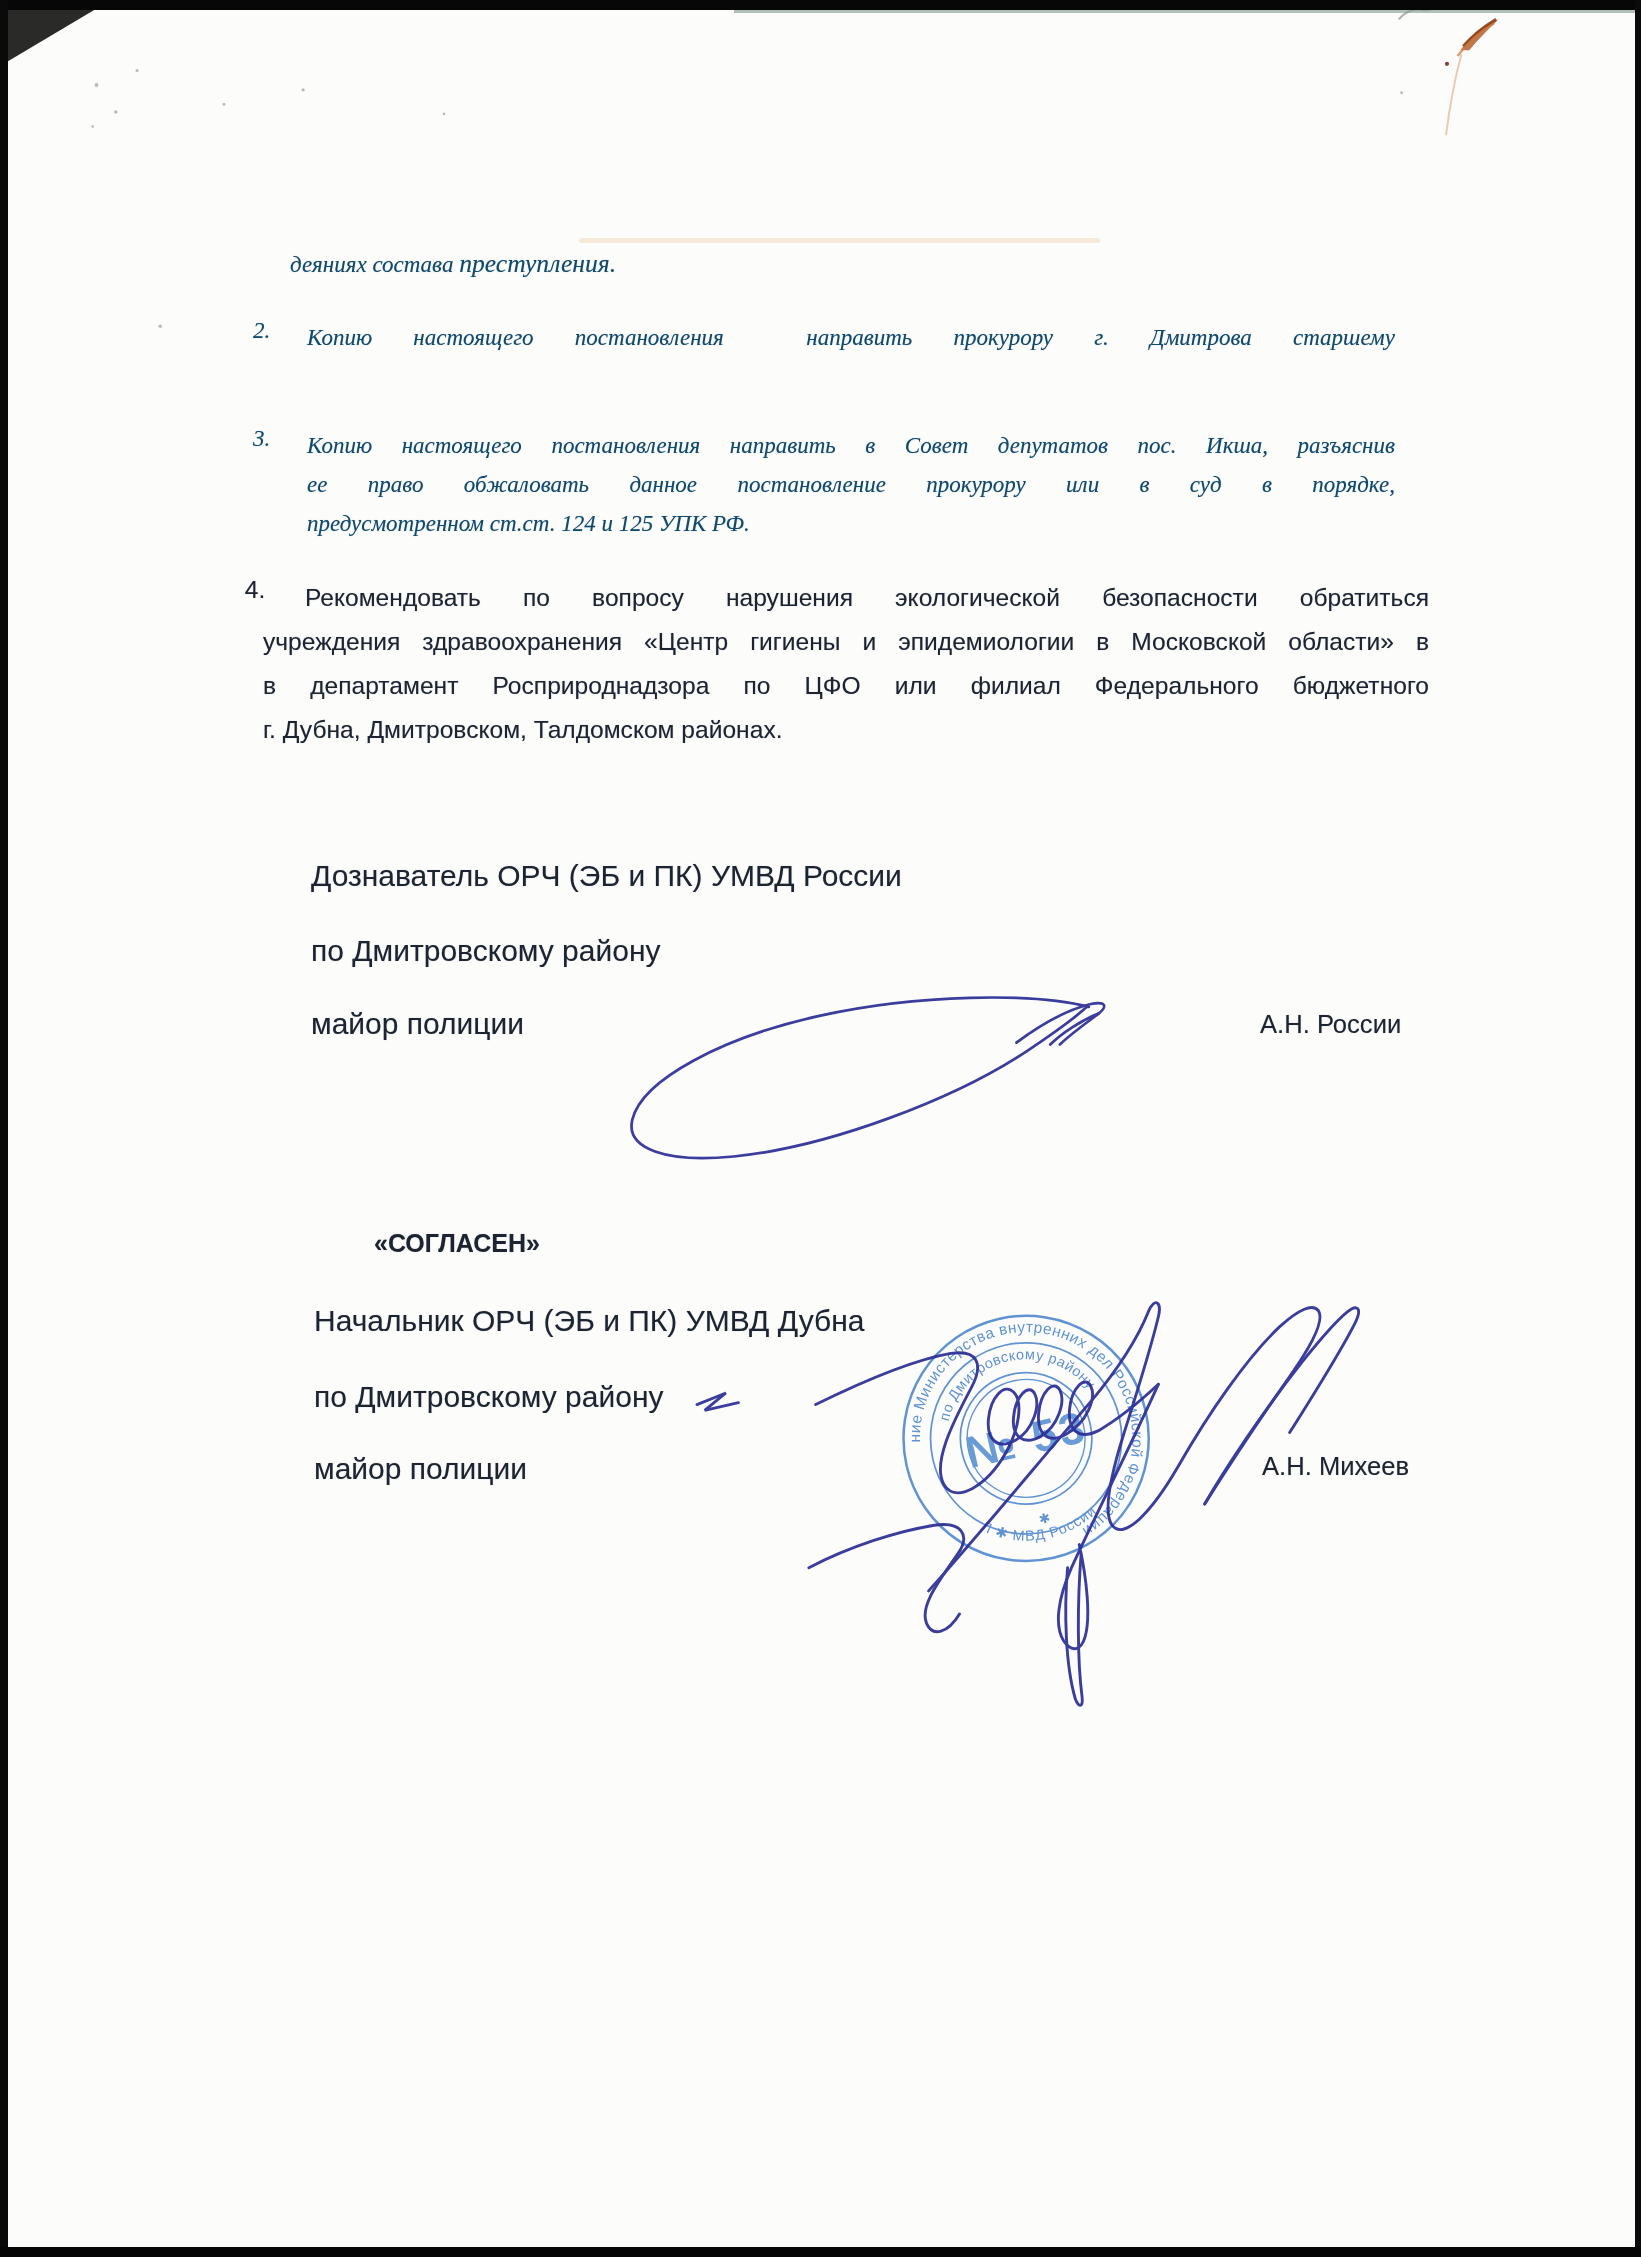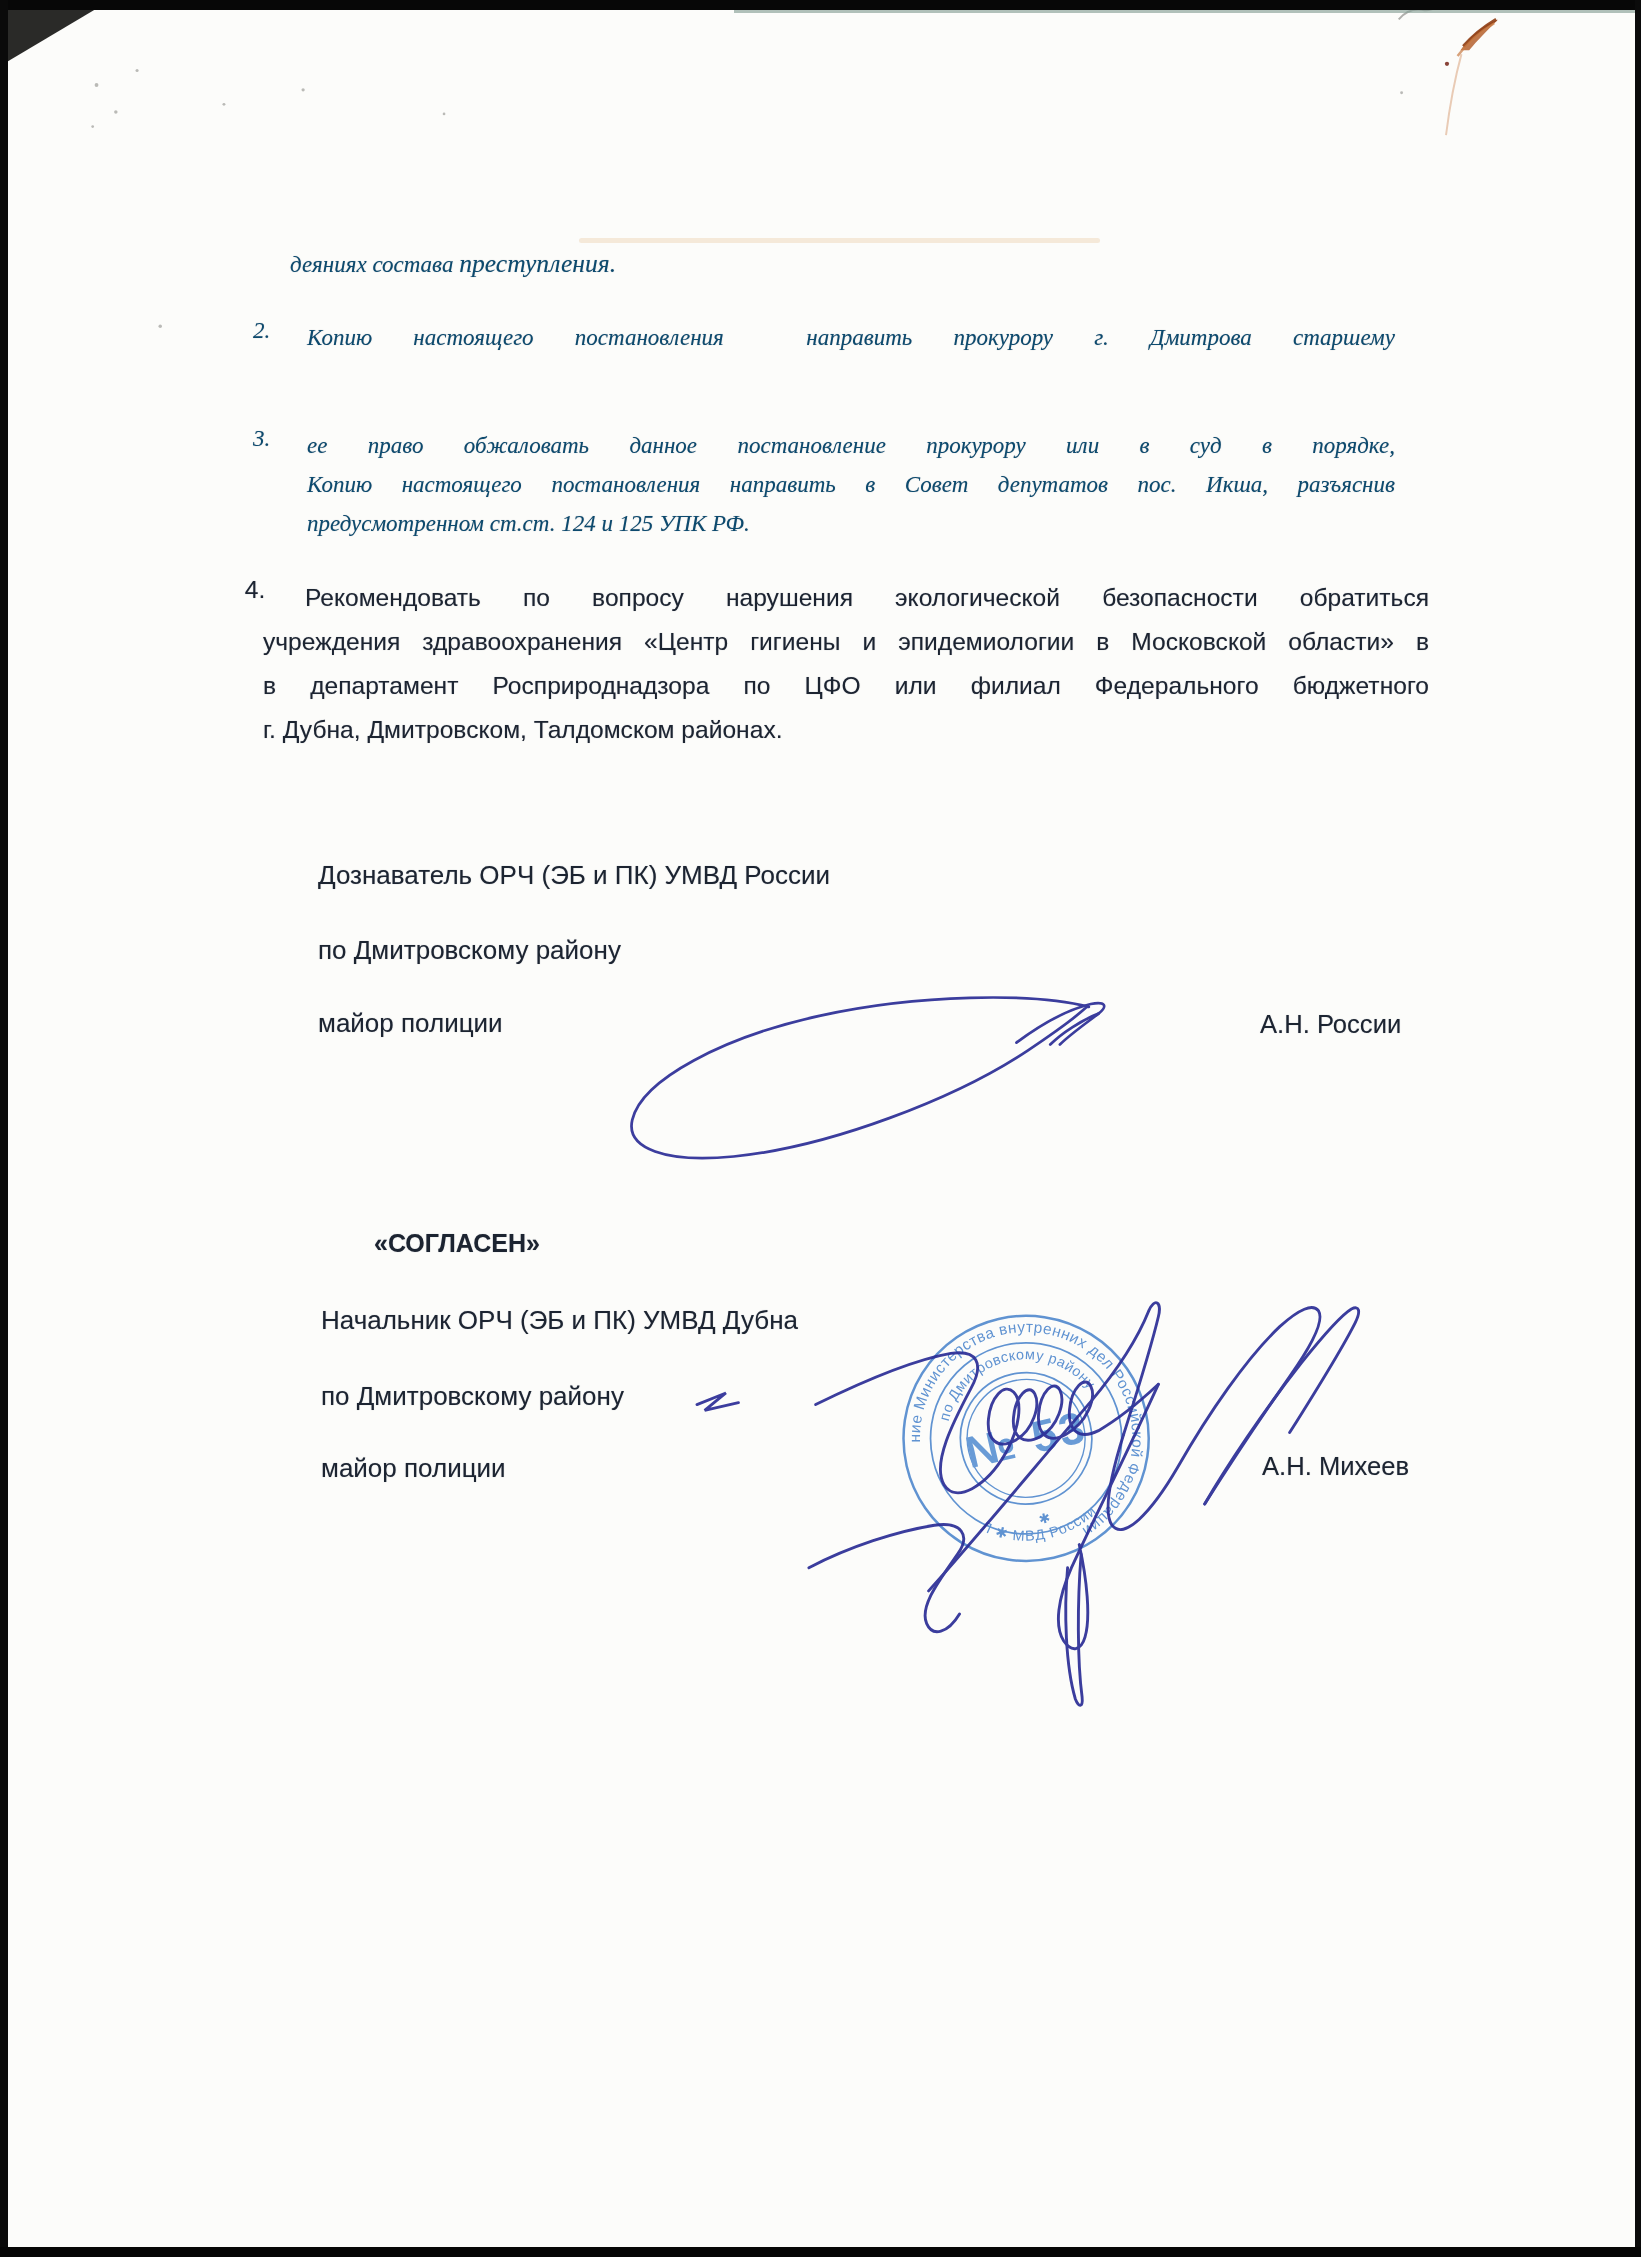--- a/index.html
+++ b/index.html
@@ -17,21 +17,21 @@
   .intro .big{font-size:25.6px;}
   .item2{left:307px;top:318px;width:1088px;font-size:23px;}
   .item2 .jline{line-height:39px;}
   .item2 .num,.item3 .num{left:-54px;font-size:23px;}
   .item3{left:307px;top:426px;width:1088px;font-size:23px;}
   .item3 .jline{line-height:39px;}
   .item4{left:263px;top:576px;width:1166px;font-size:24.6px;}
   .item4 .jline{line-height:44px;}
   .item4 .num{left:-18.3px;font-size:24.6px;}
   .item4 .jline.first{text-indent:42px;}
-  .sline{position:absolute;font-size:26px;line-height:29px;margin-left:7px;}
+  .sline{position:absolute;font-size:30px;line-height:29px;}
   .name{position:absolute;font-size:25.6px;line-height:29px;}
   .agreed{position:absolute;left:374px;top:1229px;font-size:25px;font-weight:bold;line-height:29px;}
   .edge-top{position:absolute;left:0;top:0;width:1641px;height:9.7px;background:#070707;}
   .edge-top-tint{position:absolute;left:734px;top:9.7px;width:902px;height:2.9px;background:#87a096;opacity:.65;}
   .edge-left{position:absolute;left:0;top:0;width:7.7px;height:2257px;background:#0a0a0a;}
   .edge-right{position:absolute;left:1635px;top:0;width:6.8px;height:2257px;background:#0b0b0b;}
   .edge-bottom{position:absolute;left:0;top:2247px;width:1641px;height:10.6px;background:#060606;}
   .corner-fold{position:absolute;left:0;top:0;width:111px;height:66px;background:#2a2a28;
                clip-path:polygon(0 0,111px 0,0 66px);}
   .hl-streak{position:absolute;left:579px;top:238px;width:521px;height:4.8px;background:#e3bd8f;opacity:.3;border-radius:2.9px;}
@@ -47,22 +47,22 @@
 
   <div class="intro abs serif soft"><span>деяниях состава </span><span class="big">преступления.</span></div>
 
   <div class="item item2 serif soft">
     <span class="num">2.</span>
     <div class="jline">Копию настоящего постановления  направить прокурору г. Дмитрова старшему</div>
   </div>
 
   <div class="item item3 serif soft">
     <span class="num">3.</span>
+    <div class="jline">Копию настоящего постановления направить в Совет депутатов пос. Икша, разъяснив</div>
     <div class="jline">ее право обжаловать данное постановление прокурору или в суд в порядке,</div>
-    <div class="jline">Копию настоящего постановления направить в Совет депутатов пос. Икша, разъяснив</div>
     <div class="jline last">предусмотренном ст.ст. 124 и 125 УПК РФ.</div>
   </div>
 
   <div class="item item4 sans soft">
     <span class="num">4.</span>
     <div class="jline first">Рекомендовать по вопросу нарушения экологической безопасности обратиться</div>
     <div class="jline">учреждения здравоохранения «Центр гигиены и эпидемиологии в Московской области» в</div>
     <div class="jline">в департамент Росприроднадзора по ЦФО или филиал Федерального бюджетного</div>
     <div class="jline last">г. Дубна, Дмитровском, Талдомском районах.</div>
   </div>

